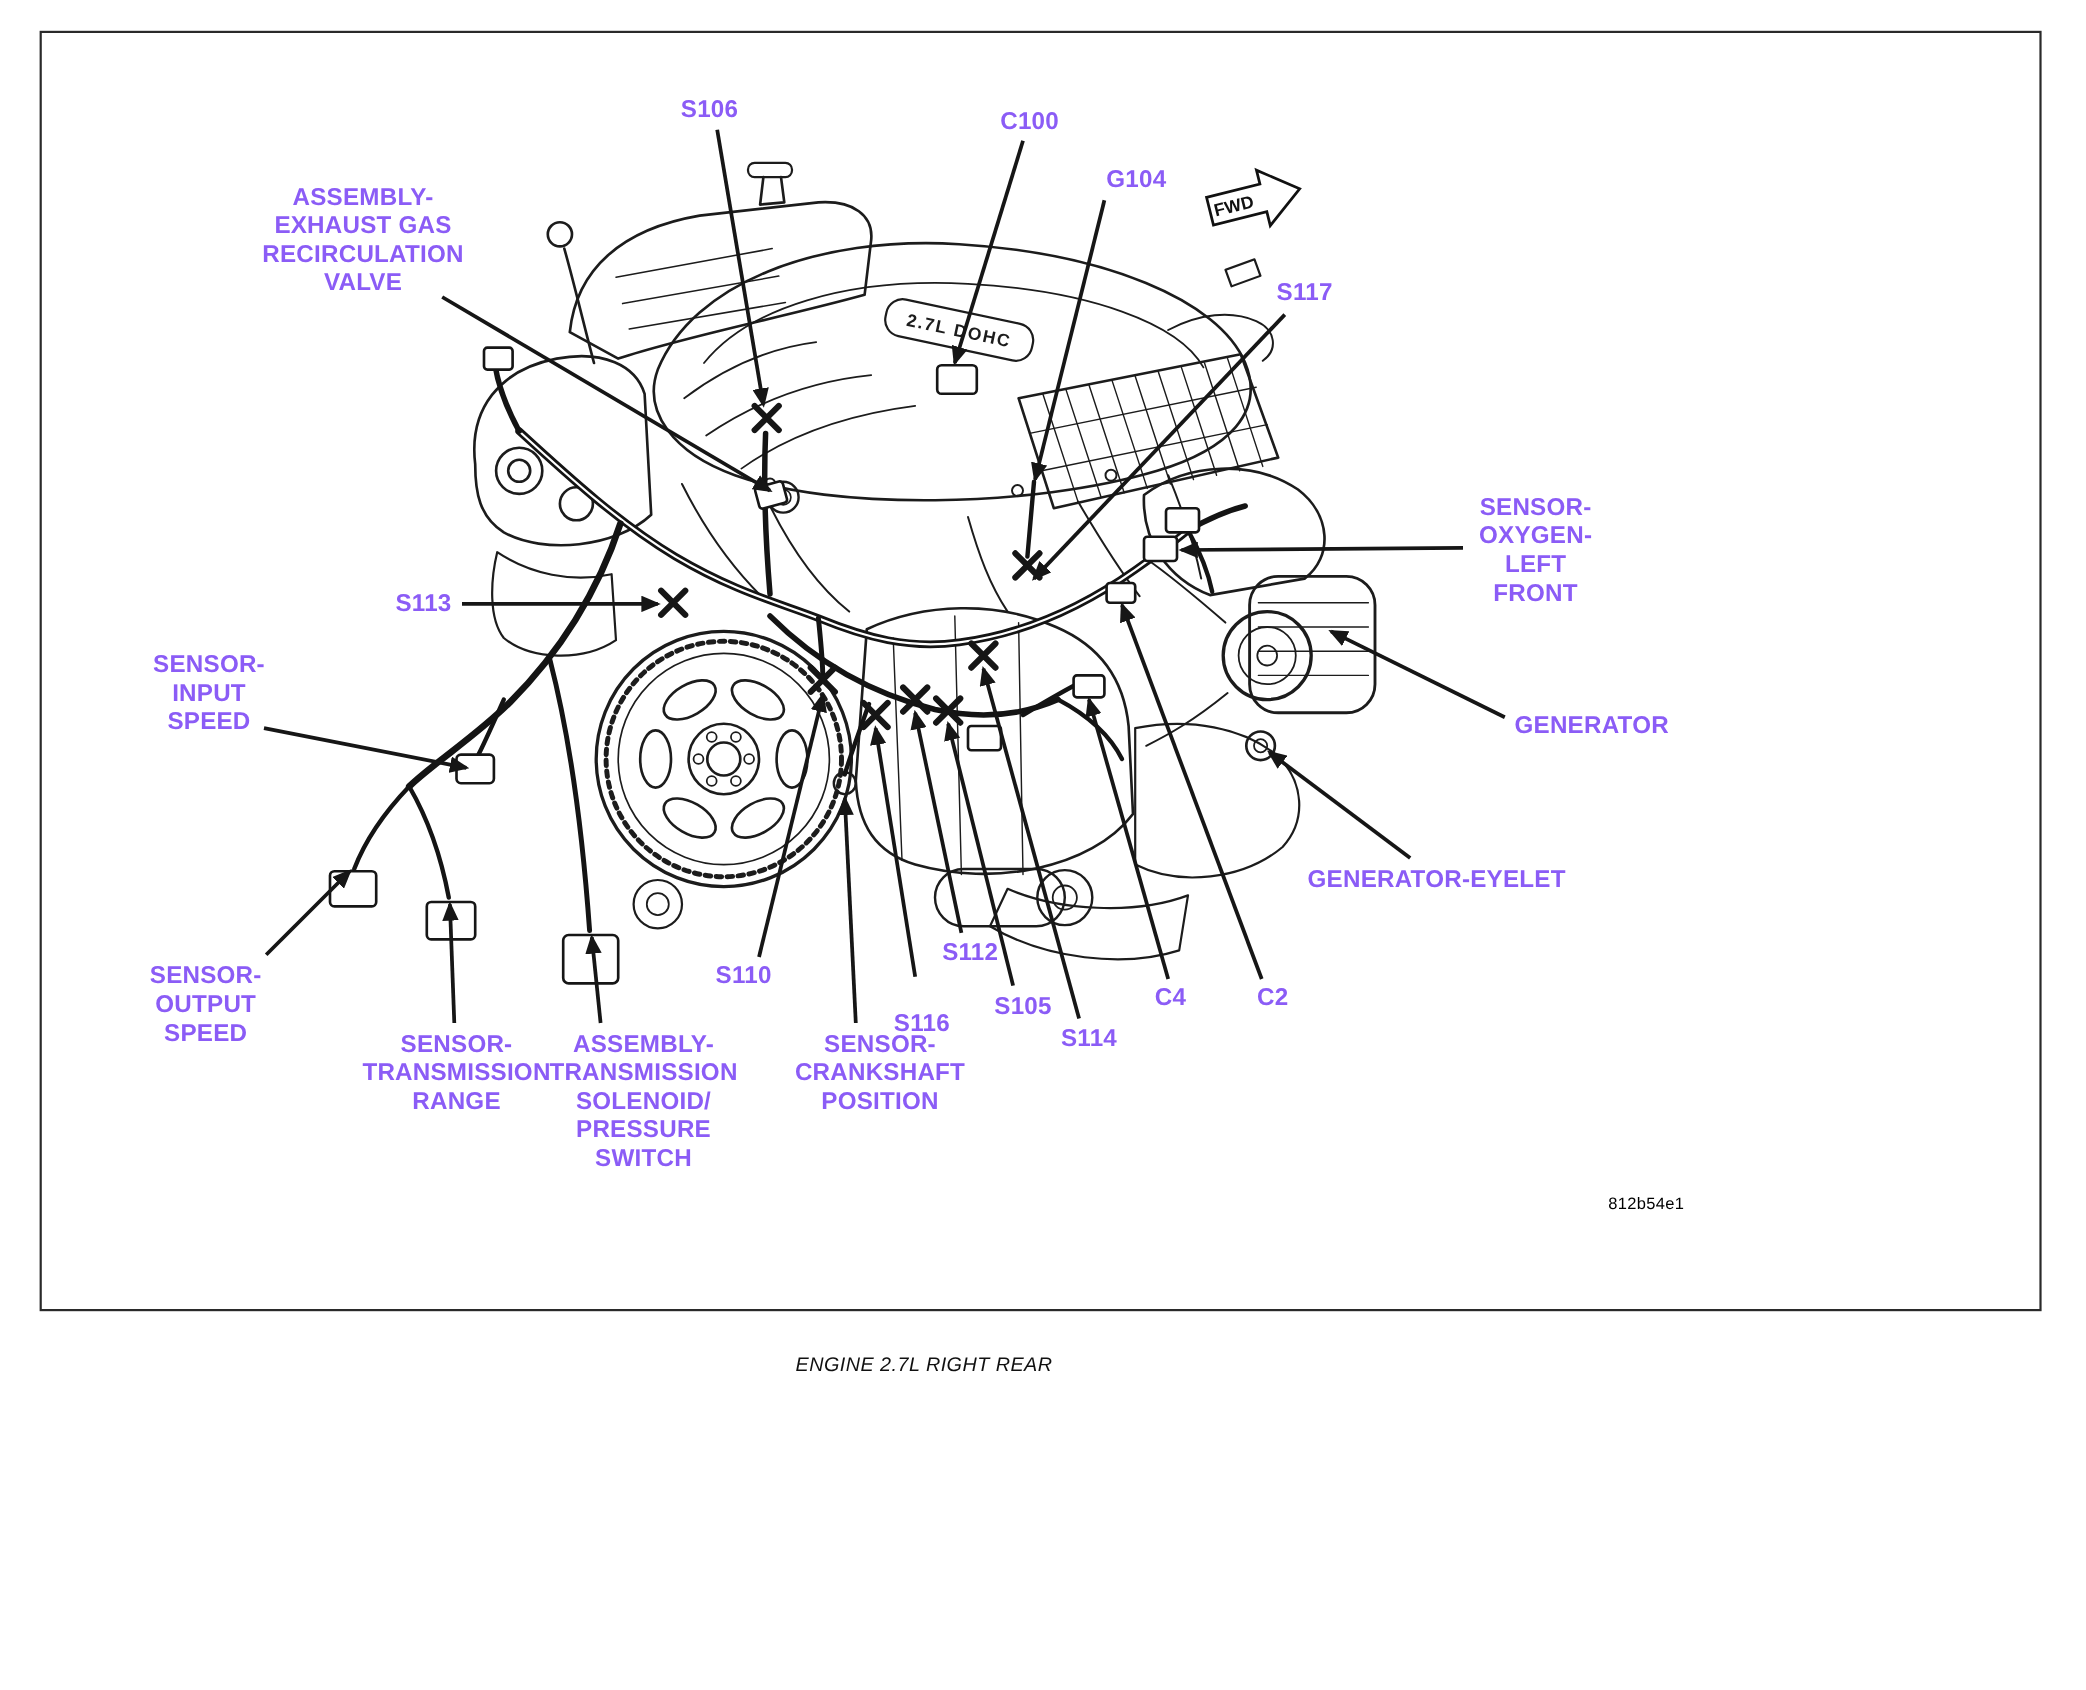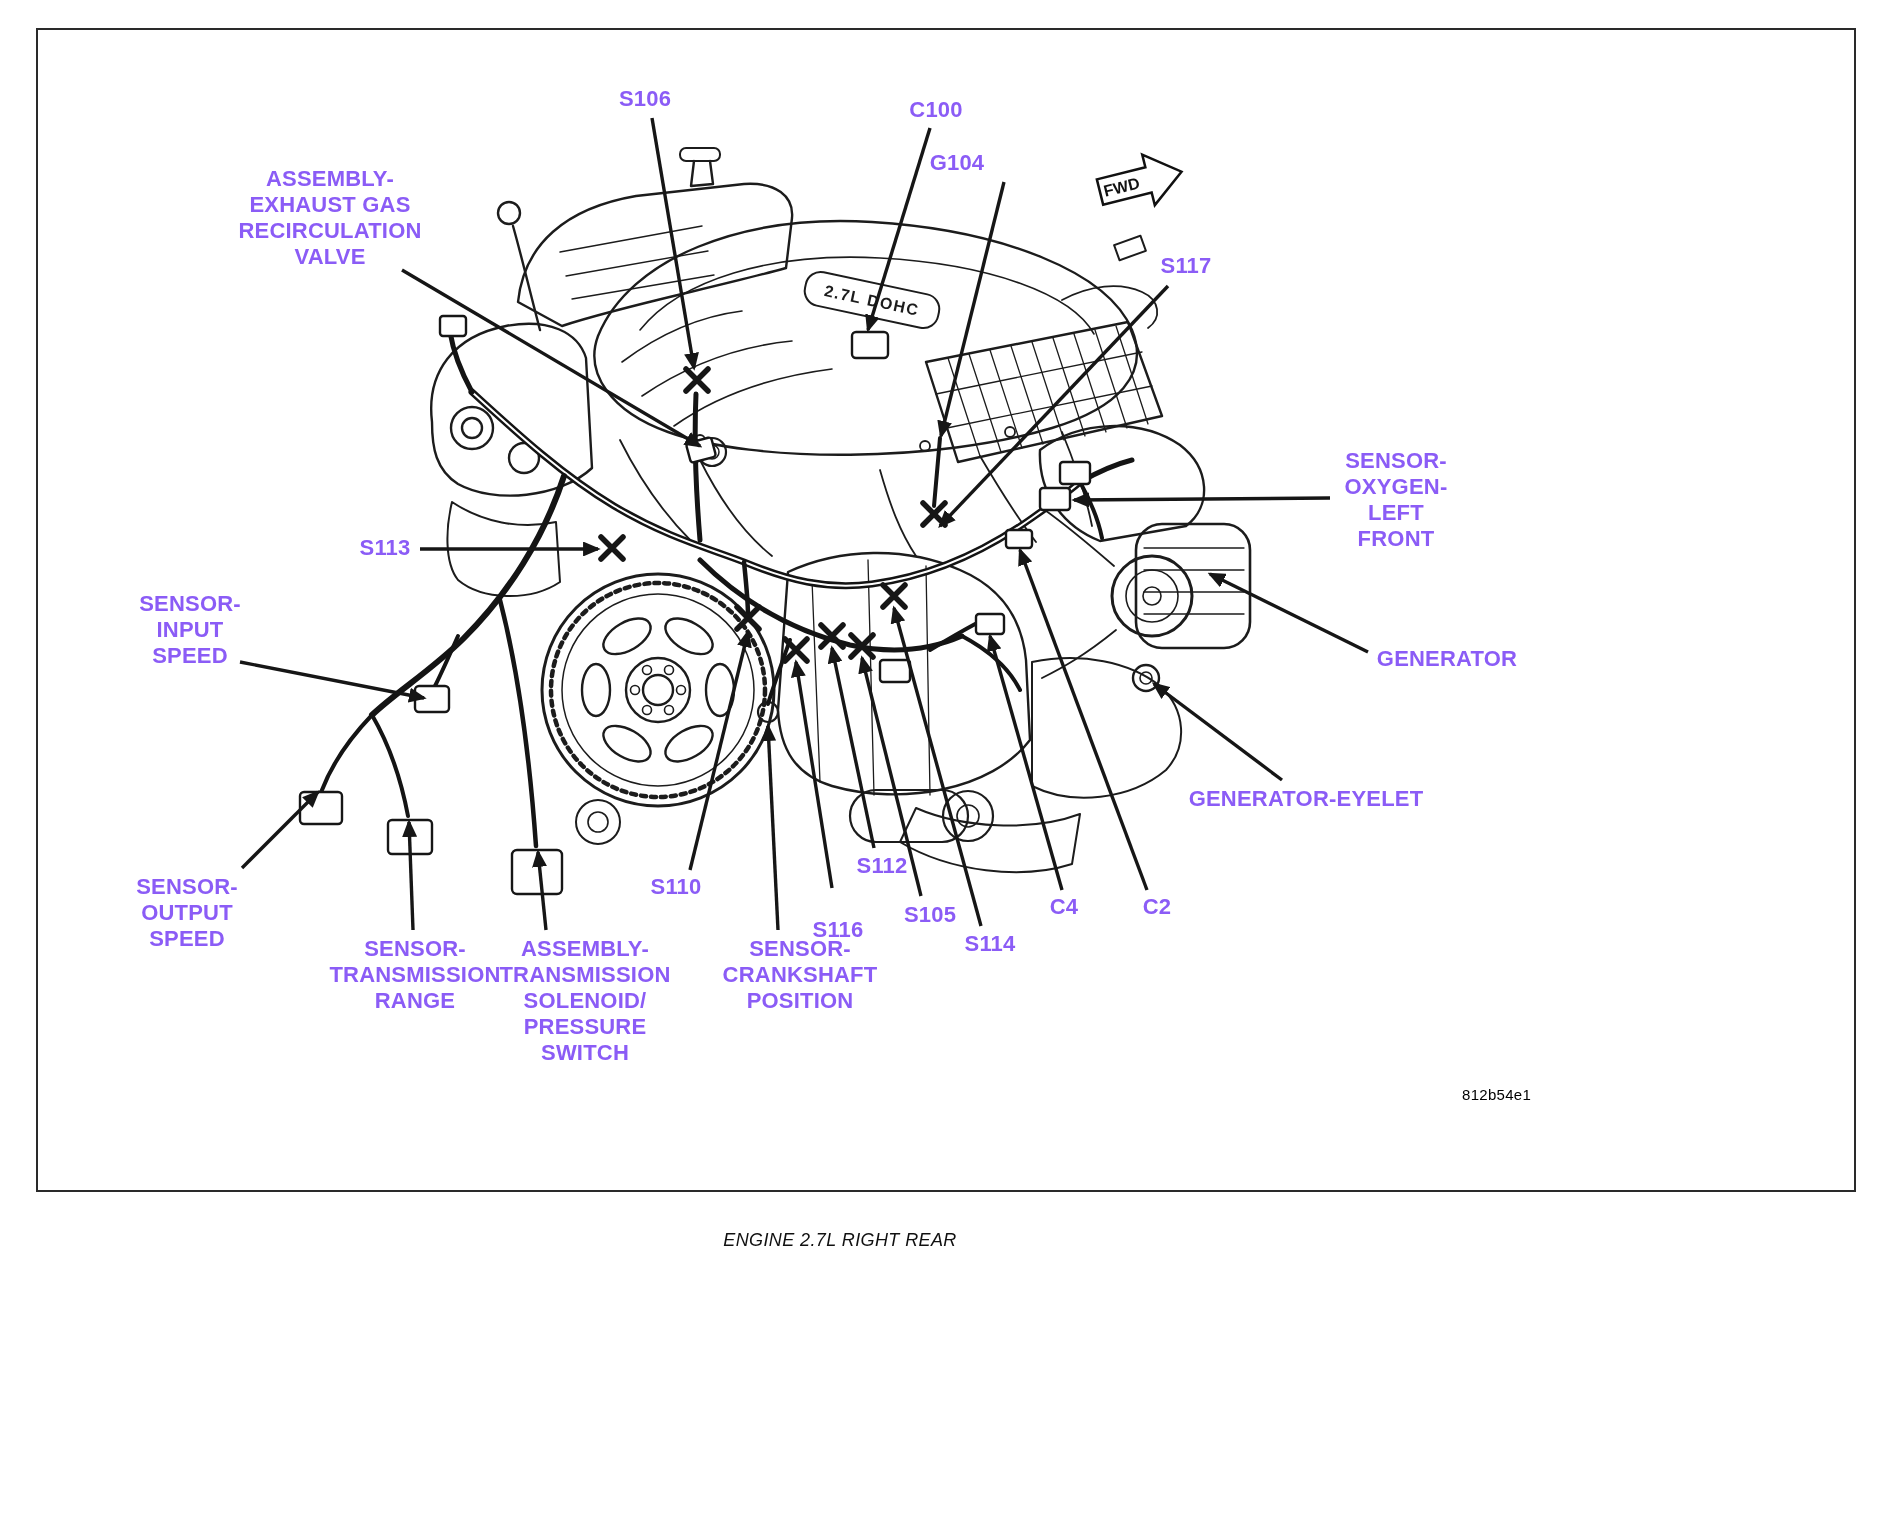--- a/index.html
+++ b/index.html
@@ -209,21 +209,21 @@
         <path d="M 785 639 L 807 661 M 785 661 L 807 639" class="splice"></path>
         <path d="M 821 625 L 843 647 M 821 647 L 843 625" class="splice"></path>
         <path d="M 851 635 L 873 657 M 851 657 L 873 635" class="splice"></path>
         <path d="M 883 585 L 905 607 M 883 607 L 905 585" class="splice"></path>
       </g>
   </svg>
 
   <div class="callout-layer">
       <div class="callout" style="left: 645px; top: 86px;">S106</div>
       <div class="callout" style="left: 936px; top: 97px;">C100</div>
-      <div class="callout" style="left: 957px; top: 150px;">G104</div>
+      <div class="callout" style="left: 1033px; top: 150px;">G104</div>
       <div class="callout" style="left: 330px; top: 166px;">ASSEMBLY-
 EXHAUST GAS
 RECIRCULATION
 VALVE</div>
       <div class="callout" style="left: 1186px; top: 253px;">S117</div>
       <div class="callout" style="left: 1396px; top: 448px;">SENSOR-
 OXYGEN-
 LEFT
 FRONT</div>
       <div class="callout" style="left: 385px; top: 535px;">S113</div>

